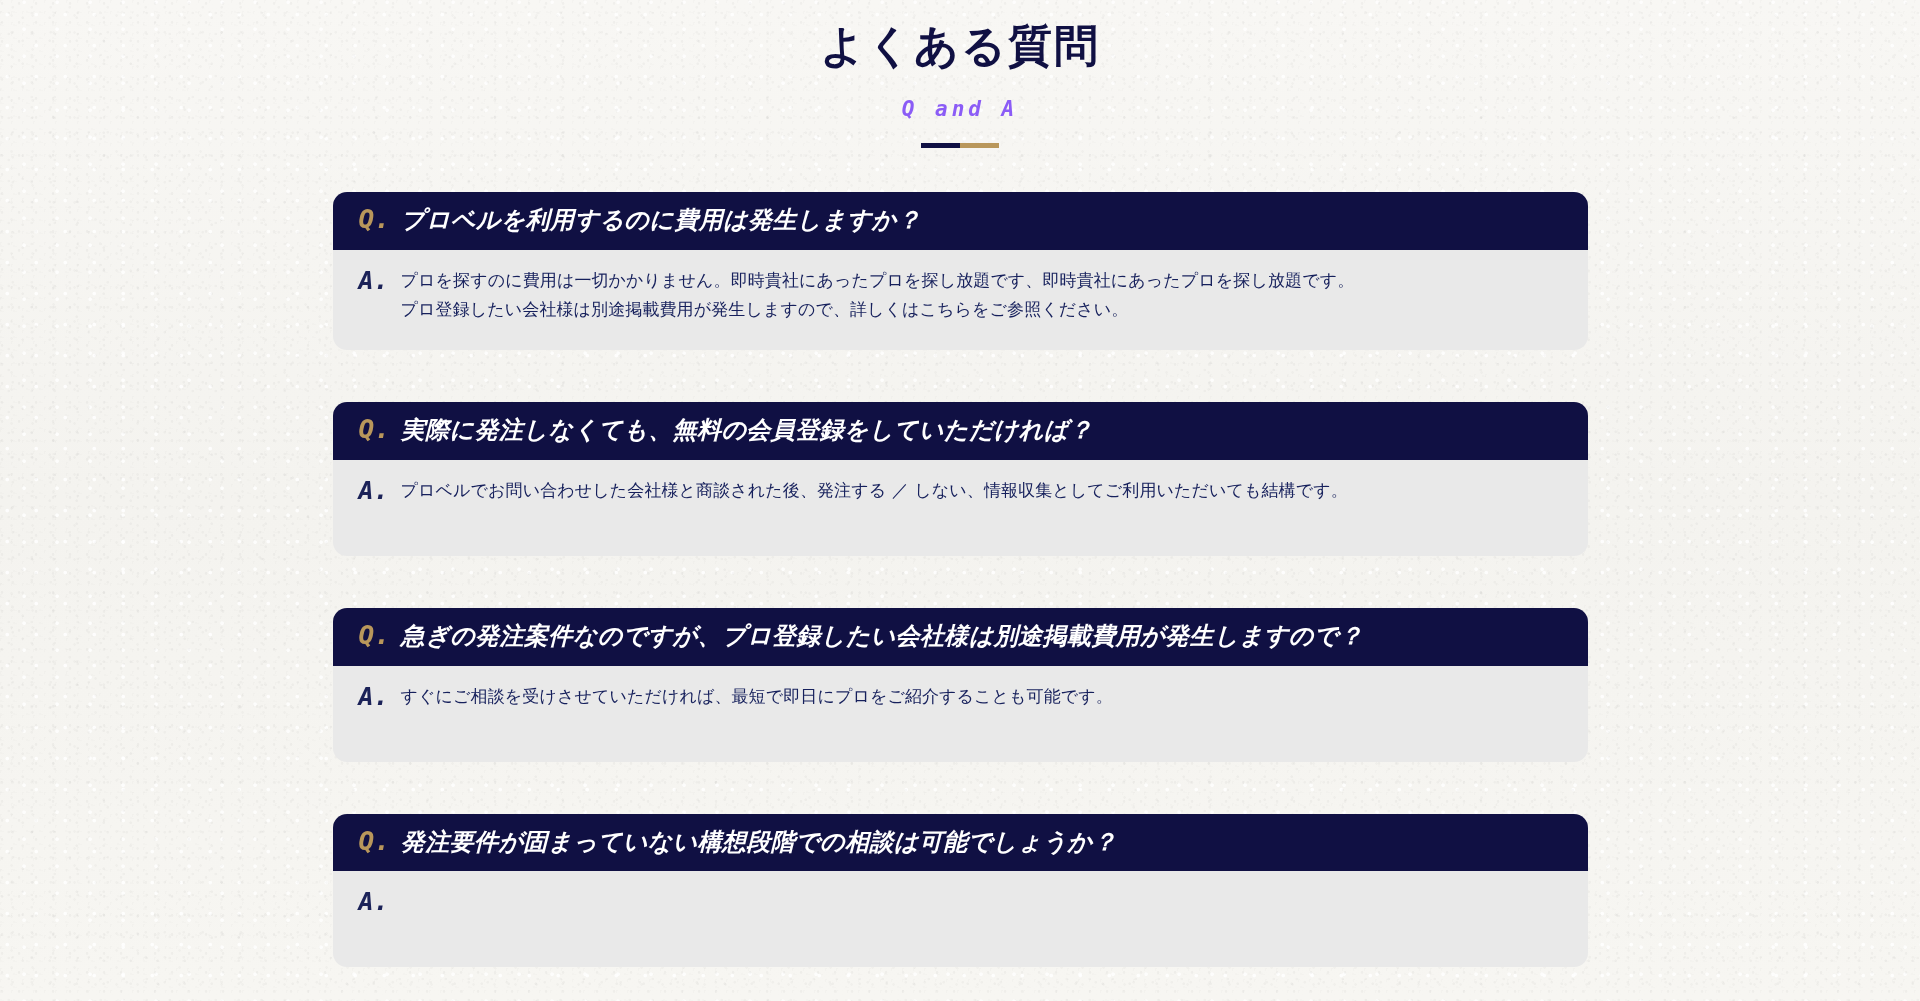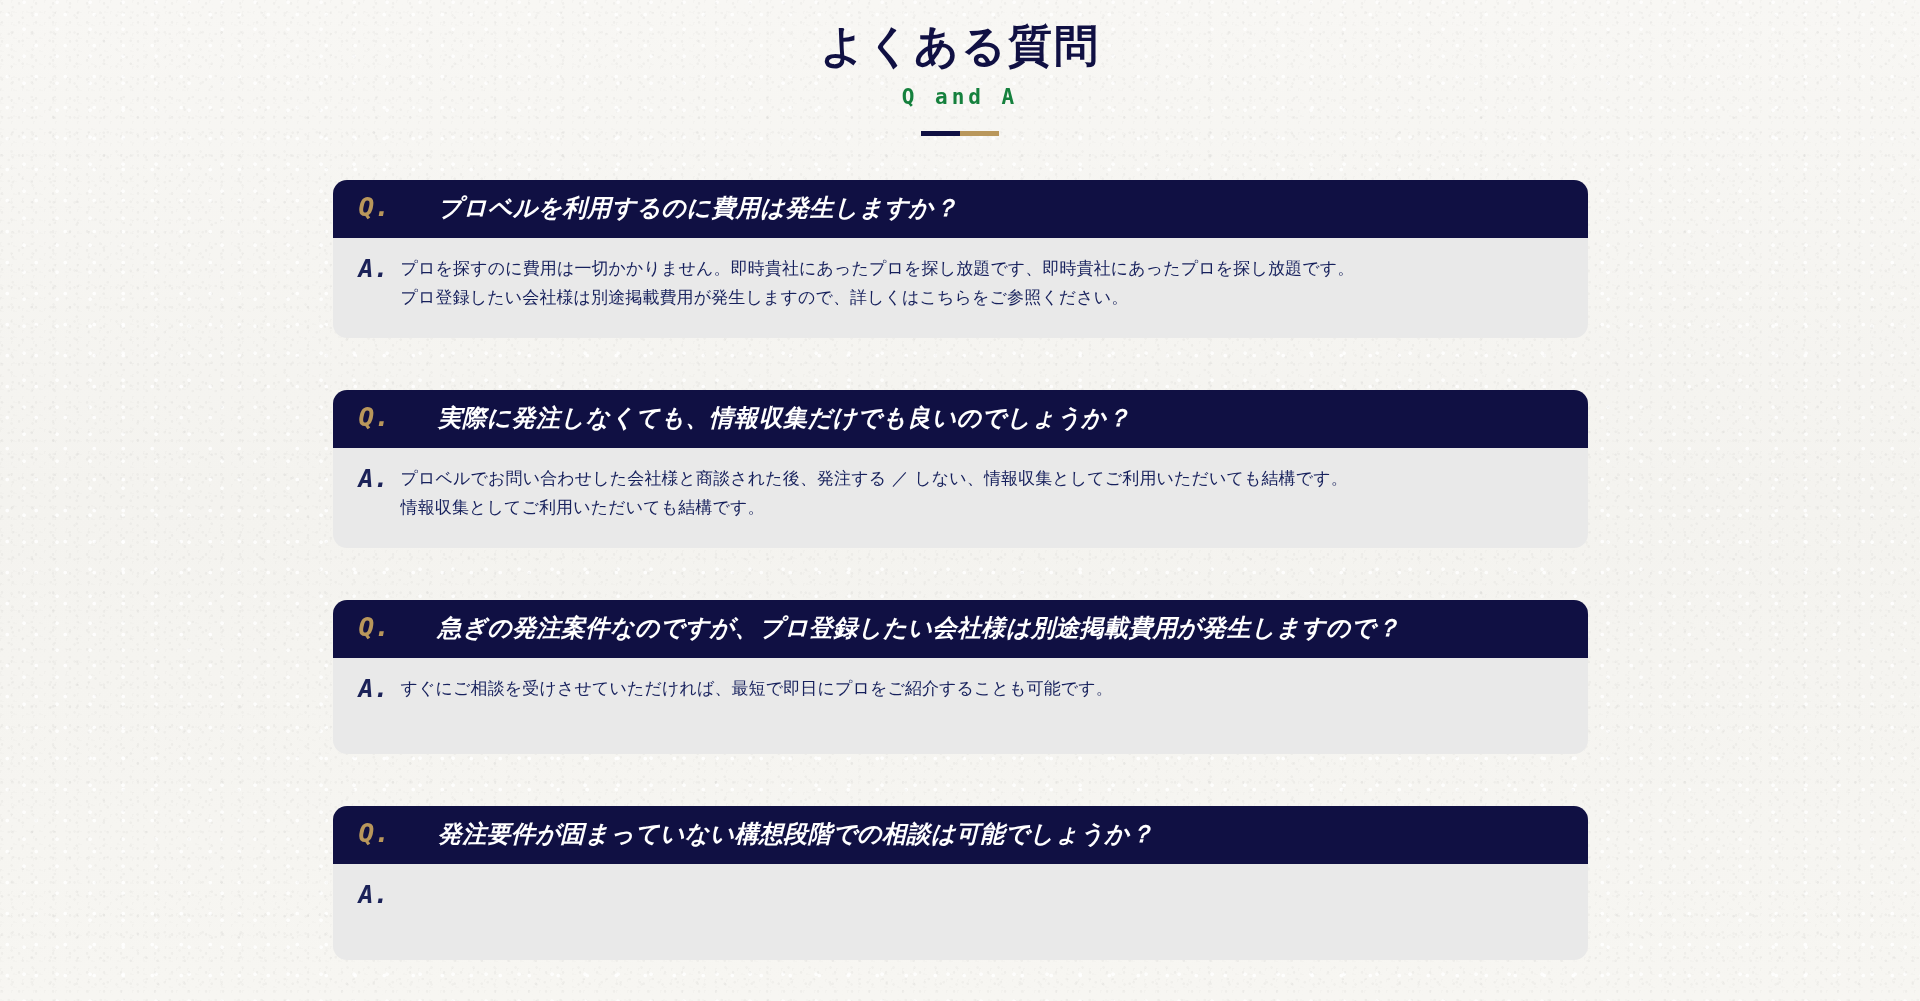--- a/index.html
+++ b/index.html
@@ -56,25 +56,26 @@
     font-family: "DejaVu Sans", "Liberation Sans", sans-serif;
     font-size: 44px;
     font-weight: bold;
     color: #101043;
     letter-spacing: 2px;
     line-height: 1.25;
     margin: 0;
   }
   .section-subtitle {
     font-family: "DejaVu Sans Mono", "Liberation Mono", monospace;
+    font-style: italic;
     font-size: 21px;
     font-weight: bold;
-    color: #15803d;
+    color: #8b5cf6;
     letter-spacing: 4px;
-    margin-top: 12px;
+    margin-top: 24px;
   }
   .divider {
     width: 78px;
     height: 5px;
     margin: 22px auto 0 auto;
     display: flex;
     overflow: hidden;
   }
   .divider-left {
     width: 50%;
@@ -114,21 +115,20 @@
     line-height: 1;
   }
   .q-text {
     font-family: "DejaVu Sans", "Liberation Sans", sans-serif;
     font-style: italic;
     font-weight: bold;
     font-size: 24px;
     color: #ffffff;
     line-height: 1.28;
     letter-spacing: 0.4px;
-    margin-left: 37px;
   }
 
   .faq-answer {
     background: #e9e9e9;
     border-radius: 0 0 14px 14px;
     padding: 16px 26px 26px 26px;
     display: flex;
     align-items: flex-start;
     min-height: 54px;
   }
@@ -184,27 +184,26 @@
         <div class="a-body">
           <div class="a-line">プロを探すのに費用は一切かかりません。即時貴社にあったプロを探し放題です、即時貴社にあったプロを探し放題です。</div>
           <div class="a-line">プロ登録したい会社様は別途掲載費用が発生しますので、詳しくはこちらをご参照ください。</div>
         </div>
       </div>
     </div>
 
     <div class="faq-item">
       <div class="faq-question">
         <span class="q-mark">Q.</span>
-        <span class="q-text">実際に発注しなくても、情報収集だけでも良いのでしょうか？</span>
+        <span class="q-text">実際に発注しなくても、無料の会員登録をしていただければ？</span>
       </div>
       <div class="faq-answer">
         <span class="a-mark">A.</span>
         <div class="a-body">
           <div class="a-line">プロベルでお問い合わせした会社様と商談された後、発注する ／ しない、情報収集としてご利用いただいても結構です。</div>
-          <div class="a-line">情報収集としてご利用いただいても結構です。</div>
         </div>
       </div>
     </div>
 
     <div class="faq-item">
       <div class="faq-question">
         <span class="q-mark">Q.</span>
         <span class="q-text">急ぎの発注案件なのですが、プロ登録したい会社様は別途掲載費用が発生しますので？</span>
       </div>
       <div class="faq-answer">

